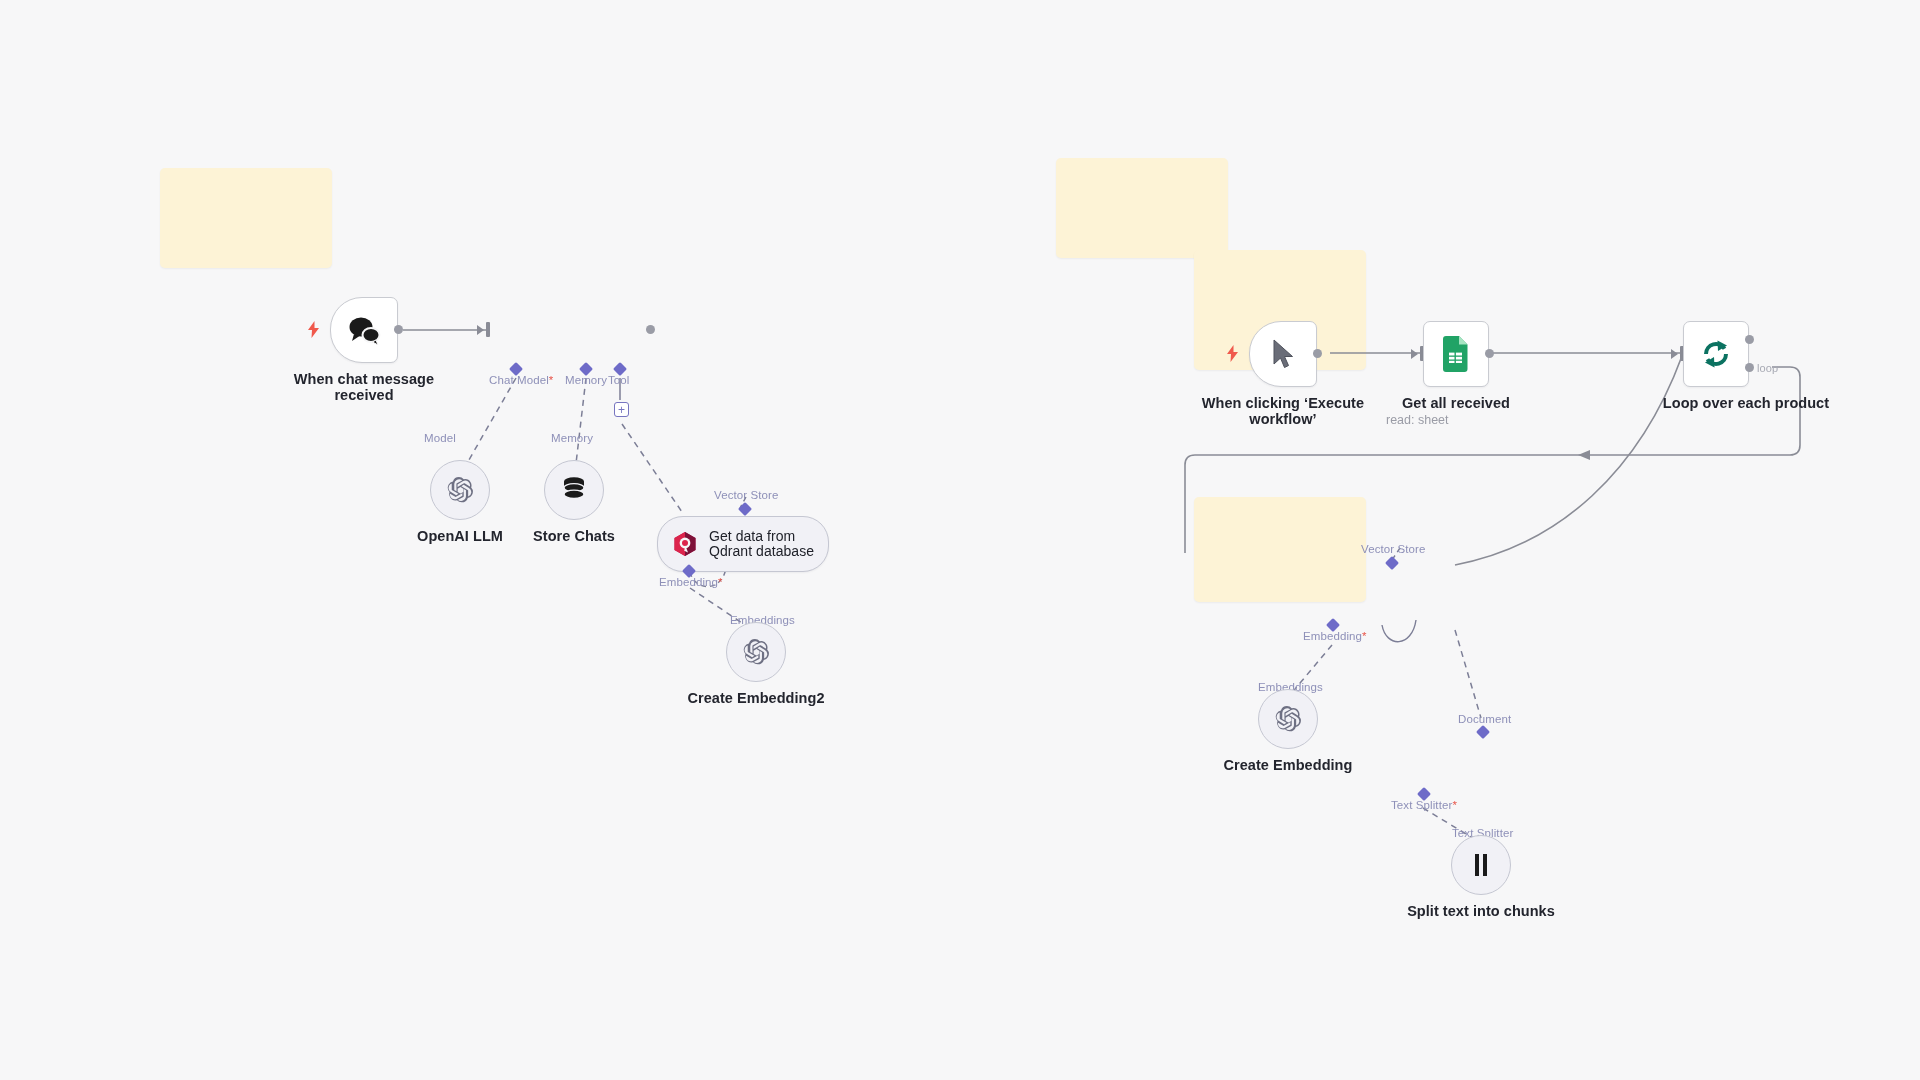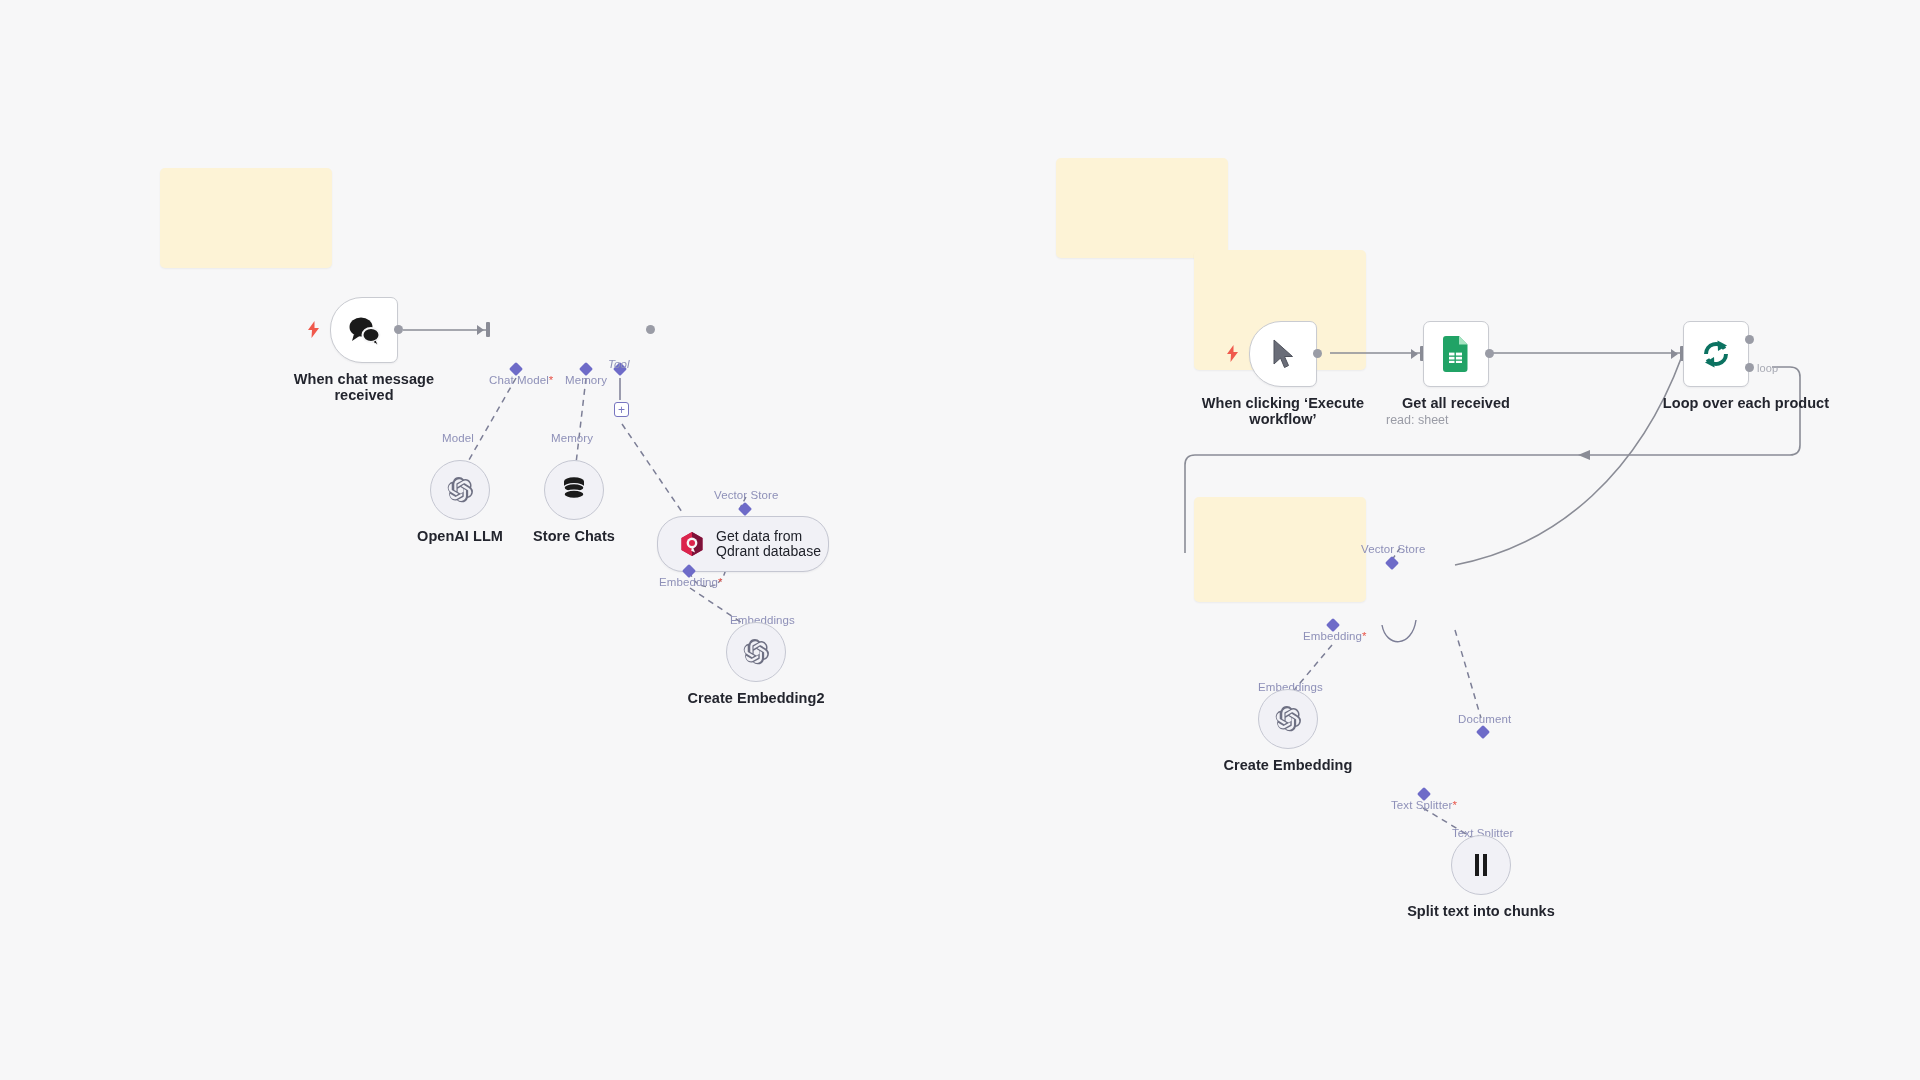--- a/index.html
+++ b/index.html
@@ -43,21 +43,20 @@
   .pill {
     position: absolute;
     background: #F1F1F6;
     border: 1px solid #C5C7D2;
     border-radius: 26px;
     display: flex;
     align-items: center;
     padding-left: 14px;
     gap: 11px;
     box-shadow: 0 1px 2px rgba(20,20,40,.05);
-    justify-content: center;
   }
   .pill-label {
     font-size: 14px; color: #20222A; line-height: 15.5px; letter-spacing: .05px;
   }
 
   
   .circle-node {
     position: absolute;
     background: #F1F1F6;
     border: 1px solid #C5C7D2;
@@ -210,28 +209,28 @@
 
   <div class="diamond" style="left:511px;top:364px;"></div>
   <div class="port-label" style="left:489px;top:374px;">
     <span>Chat Model</span><span class="req">*</span>
   </div>
 
   <div class="diamond" style="left:581px;top:364px;"></div>
   <div class="port-label" style="left:565px;top:374px;">Memory</div>
 
   <div class="diamond" style="left:615px;top:364px;"></div>
-  <div class="port-label" style="left:608px;top:358px;font-style:italic;">Tool</div>
+  <div class="port-label" style="left:608px;top:374px;">Tool</div>
 
   <div class="plus-box" style="left:614px;top:402px;">
     <span>+</span>
   </div>
 
   <div class="diamond" style="left:455px;top:466px;"></div>
-  <div class="port-label" style="left:442px;top:432px;">Model</div>
+  <div class="port-label" style="left:424px;top:432px;">Model</div>
   <div class="circle-node" style="left:430px;top:460px;width:60px;height:60px;">
     <svg class="icon" width="28" height="28" viewBox="0 0 24 24">
       <path d="M21.6 9.9a5.4 5.4 0 0 0-.5-4.5 5.5 5.5 0 0 0-5.9-2.6A5.4 5.4 0 0 0 11.1.9a5.5 5.5 0 0 0-5.2 3.8 5.4 5.4 0 0 0-3.6 2.6 5.5 5.5 0 0 0 .7 6.4 5.4 5.4 0 0 0 .5 4.5 5.5 5.5 0 0 0 5.9 2.6 5.4 5.4 0 0 0 4.1 1.8 5.5 5.5 0 0 0 5.2-3.8 5.4 5.4 0 0 0 3.6-2.6 5.5 5.5 0 0 0-.7-6.3zM12.9 21.4a4.1 4.1 0 0 1-2.6-.9l.1-.1 4.4-2.5a.7.7 0 0 0 .4-.6v-6.2l1.9 1.1v5.1a4.1 4.1 0 0 1-4.2 4.1zM4 17.9a4.1 4.1 0 0 1-.5-2.8v.2l4.4 2.5a.7.7 0 0 0 .7 0l5.4-3.1v2.2l-4.5 2.6A4.1 4.1 0 0 1 4 17.9zM2.8 8.2a4.1 4.1 0 0 1 2.1-1.8v5.2a.7.7 0 0 0 .4.6l5.3 3.1-1.9 1.1-4.4-2.6a4.1 4.1 0 0 1-1.5-5.6zM18.6 11.9l-5.4-3.2 1.9-1.1 4.5 2.6a4.1 4.1 0 0 1-.6 7.4v-5.2a.7.7 0 0 0-.4-.5zM20.5 9l-.1-.1-4.4-2.6a.7.7 0 0 0-.7 0l-5.4 3.1V7.2l4.5-2.6A4.1 4.1 0 0 1 20.5 9zM9 13.1l-1.9-1.1V6.9a4.1 4.1 0 0 1 6.7-3.2l-.1.1-4.4 2.5a.7.7 0 0 0-.4.6zm1-2.2 2.4-1.4 2.4 1.4v2.8l-2.4 1.4-2.4-1.4z" fill="#6E7083"></path>
     </svg>
   </div>
   <div class="caption" style="left:395px;top:528px;width:130px;">OpenAI LLM</div>
 
   <div class="diamond" style="left:569px;top:466px;"></div>
   <div class="port-label" style="left:551px;top:432px;">Memory</div>
   <div class="circle-node" style="left:544px;top:460px;width:60px;height:60px;">

